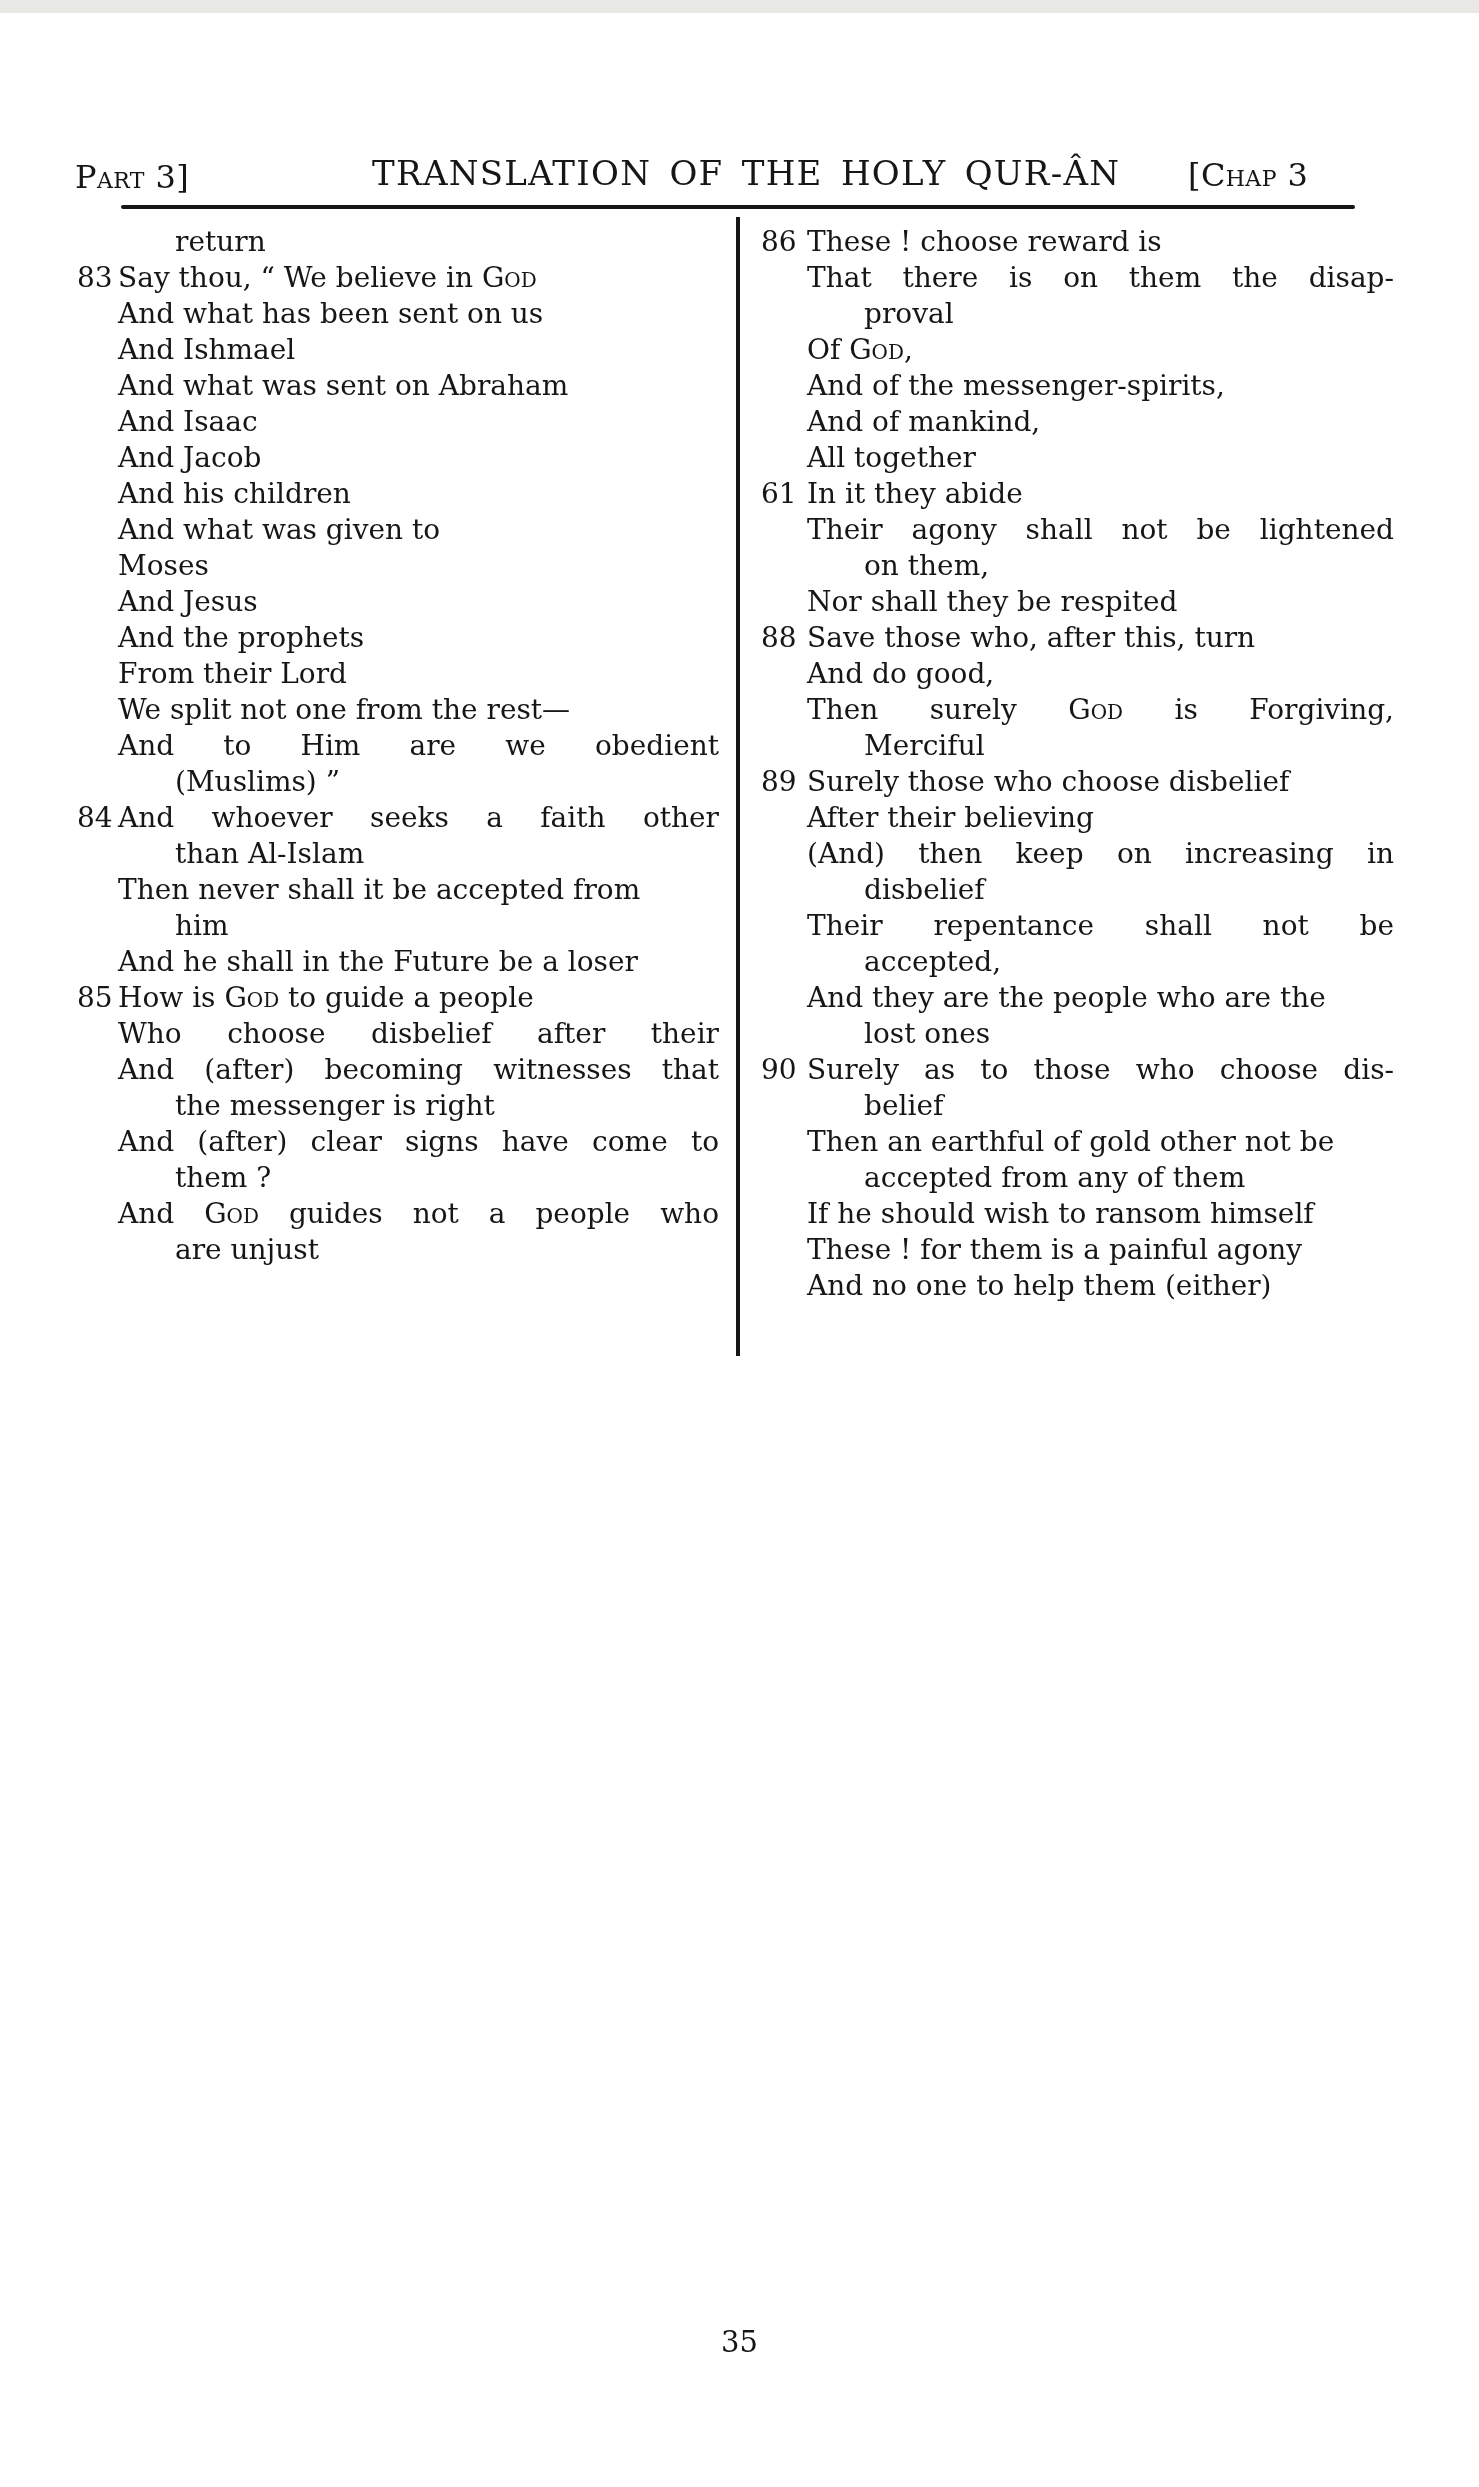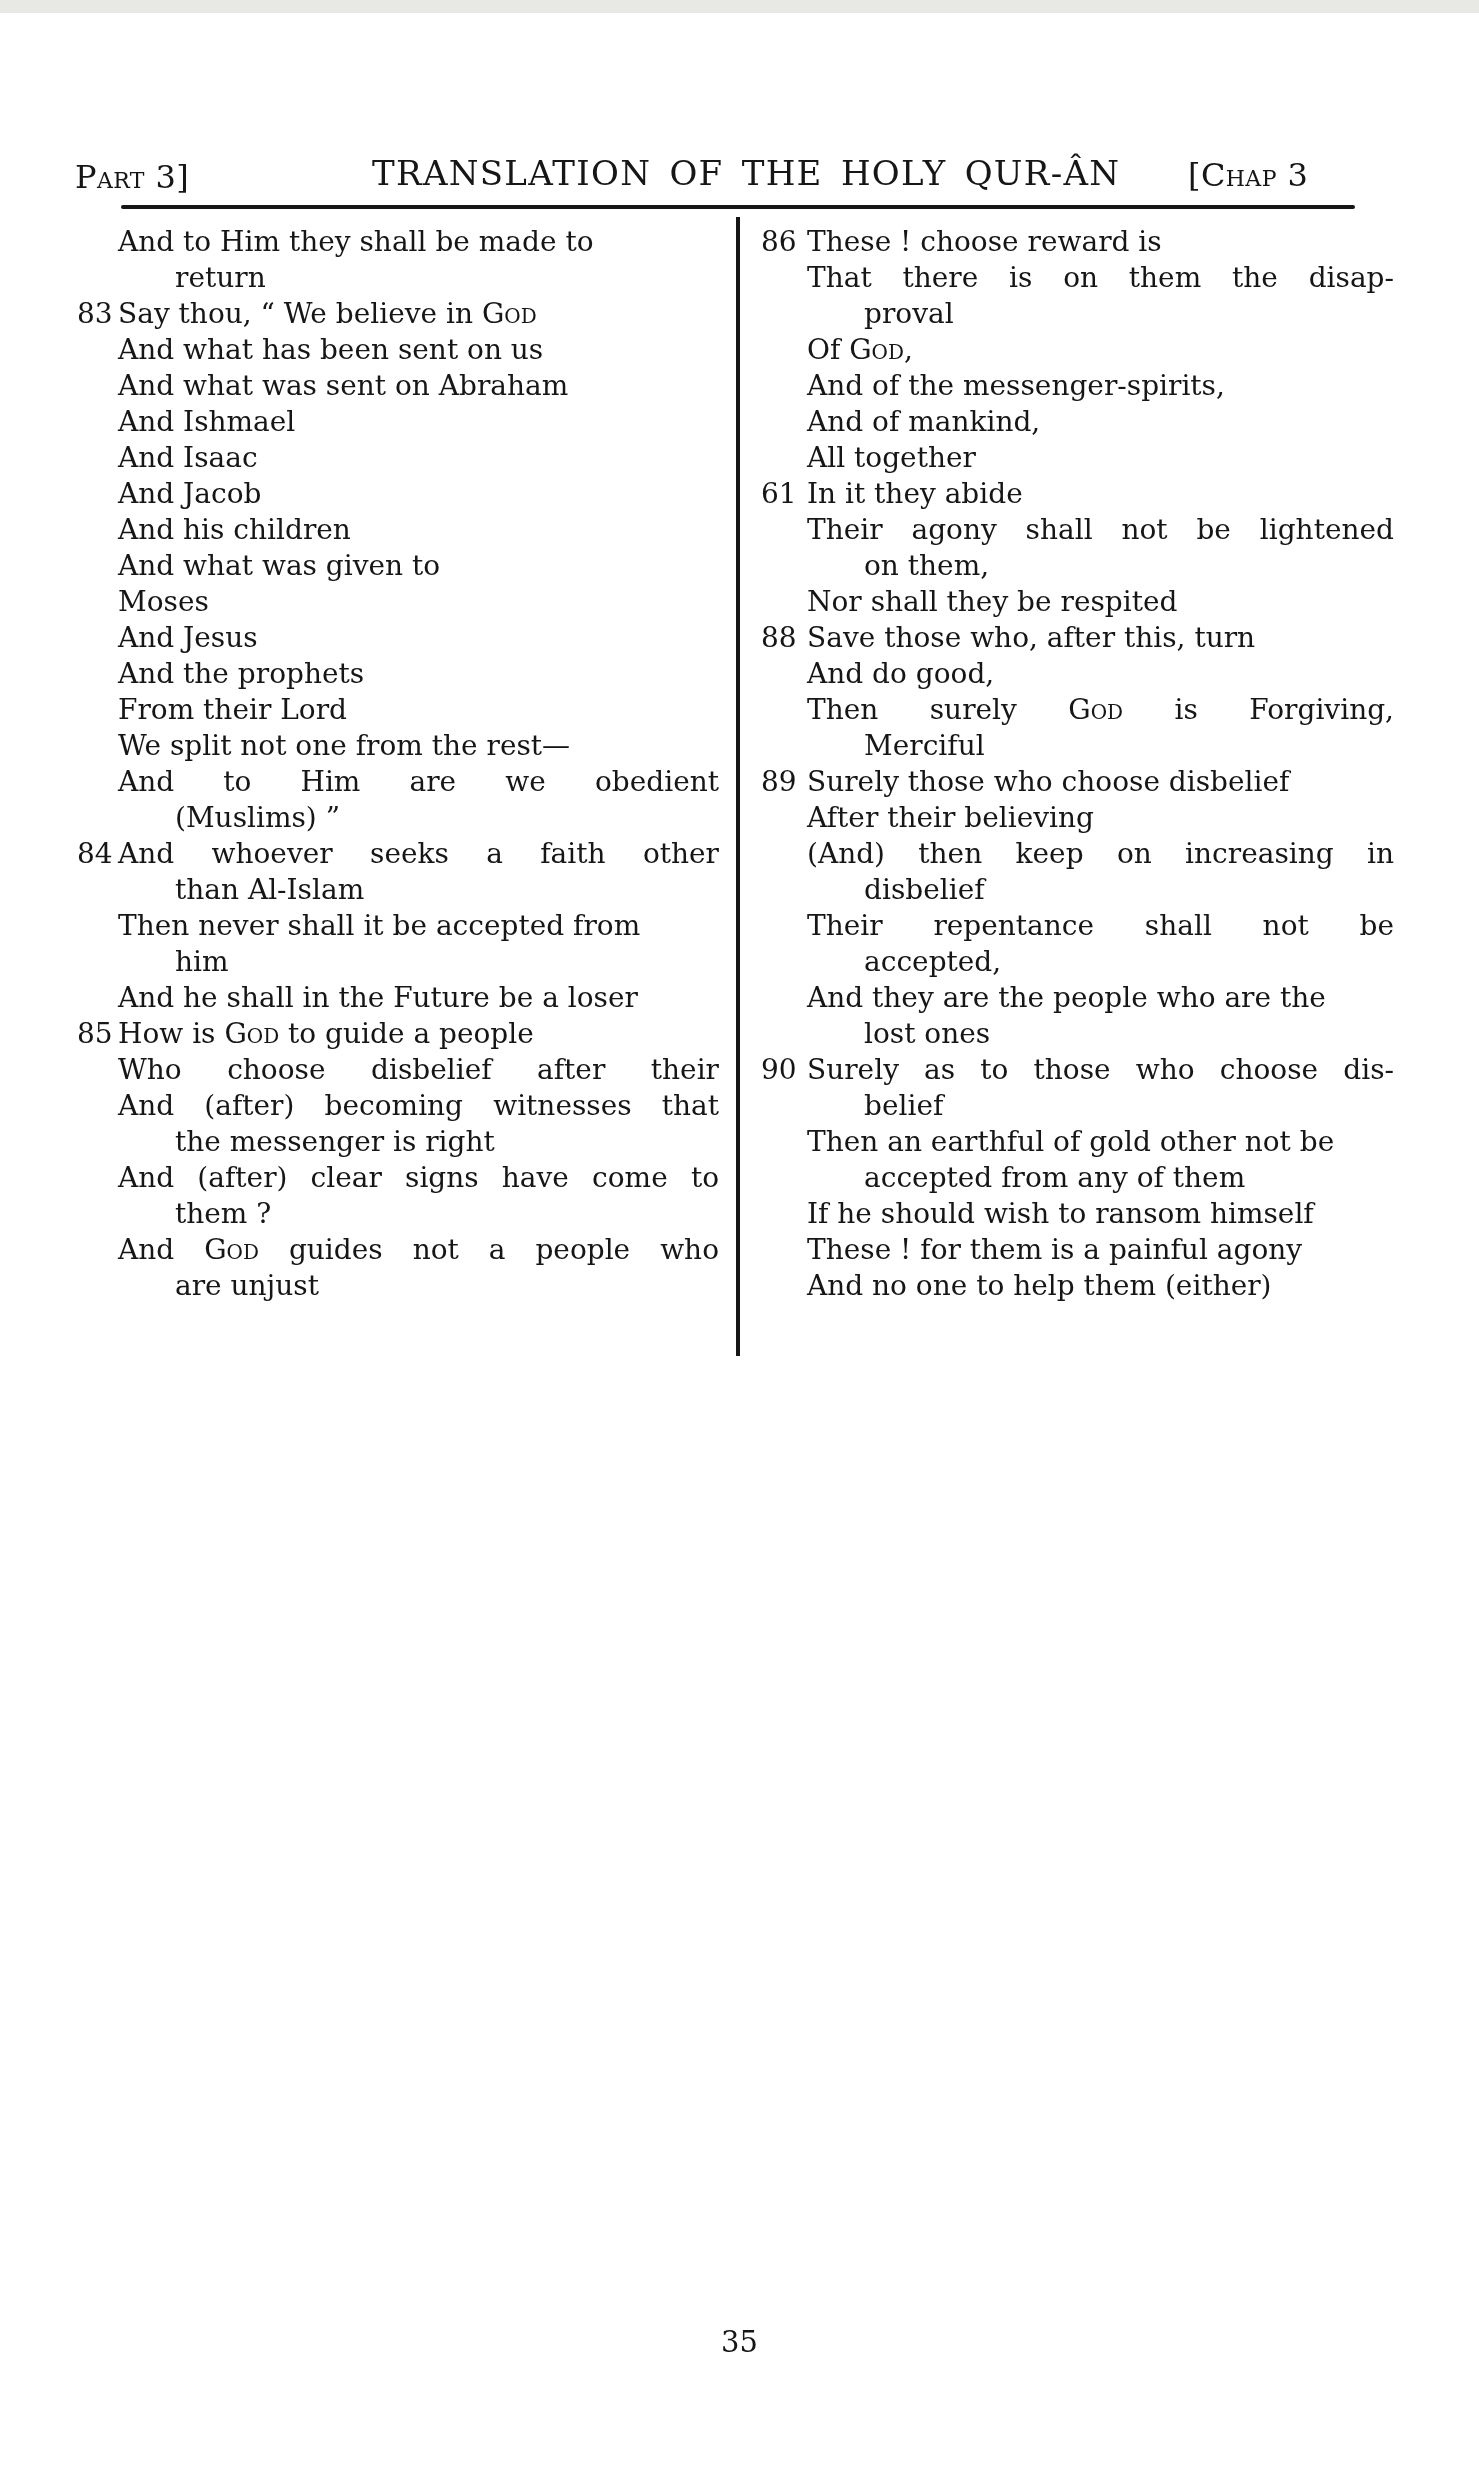--- a/index.html
+++ b/index.html
@@ -54,38 +54,35 @@
 
 <div class="page">
   <div class="header-left"><span class="sc">Part</span> 3]</div>
   <div class="header-title">TRANSLATION OF THE HOLY QUR-ÂN</div>
   <div class="header-right">[<span class="sc">Chap</span> 3</div>
 
   <div class="header-rule"></div>
   <div class="column-divider"></div>
 
   <div class="col col-left">
-      <div class="line ind0">
-        <span class="vtext">And to Him they shall be made to</span>
-      </div>
       <div class="line ind1">
         <span class="vtext">return</span>
       </div>
       <div class="line ind0">
         <span class="vnum">83</span>
         <span class="vtext">Say thou, “ We believe in <span class="sc">God</span></span>
       </div>
       <div class="line ind0">
         <span class="vtext">And what has been sent on us</span>
       </div>
       <div class="line ind0">
+        <span class="vtext">And Ishmael</span>
+      </div>
+      <div class="line ind0">
         <span class="vtext">And what was sent on Abraham</span>
-      </div>
-      <div class="line ind0">
-        <span class="vtext">And Ishmael</span>
       </div>
       <div class="line ind0">
         <span class="vtext">And Isaac</span>
       </div>
       <div class="line ind0">
         <span class="vtext">And Jacob</span>
       </div>
       <div class="line ind0">
         <span class="vtext">And his children</span>
       </div>

